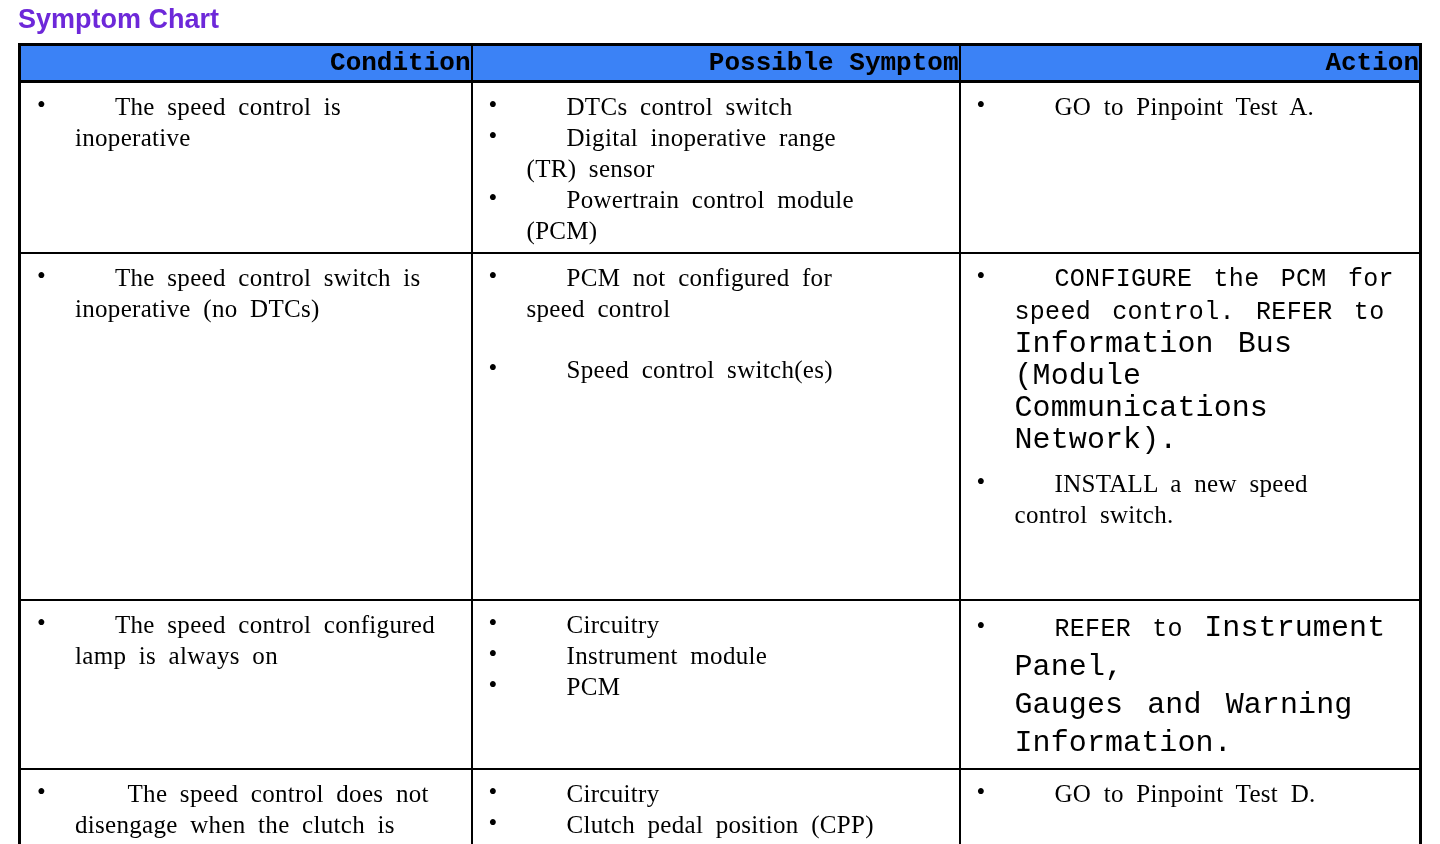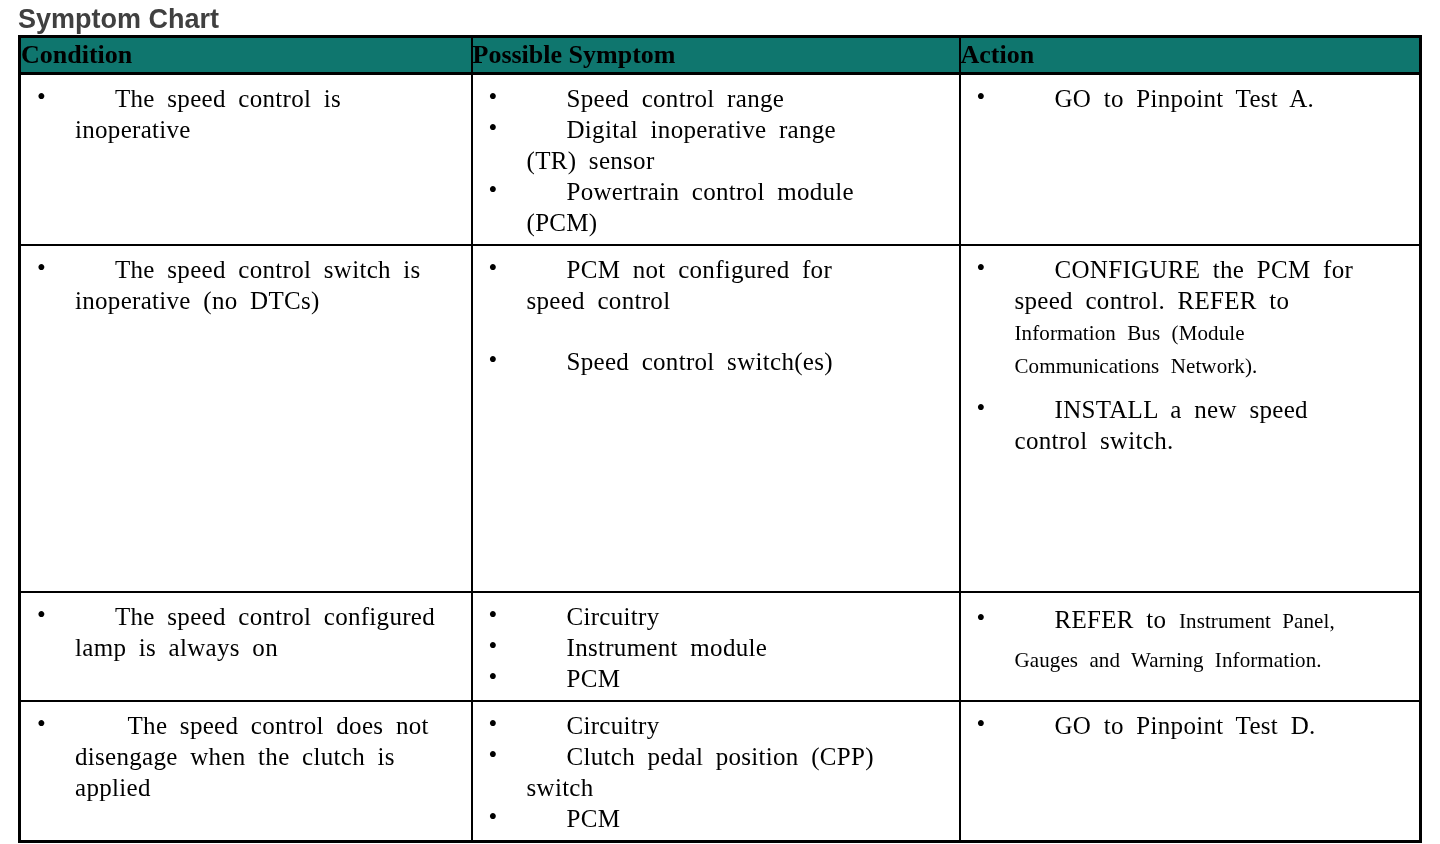--- a/index.html
+++ b/index.html
@@ -10,44 +10,44 @@
     font-family: "Liberation Serif", "DejaVu Serif", serif;
     color: #000000;
   }
   .page { padding: 4px 0 0 18px; }
 
   .title {
     font-family: "Liberation Sans", "DejaVu Sans", sans-serif;
     font-weight: bold;
     font-size: 27px;
     line-height: 30px;
-    margin-bottom: 1px;
-    color: #404040;
+    margin-bottom: 9px;
+    color: #6d28d9;
   }
 
   table.symptom {
     border-collapse: collapse;
     table-layout: fixed;
     width: 1401px;
     border: 3px solid #000;
   }
   col.c1 { width: 452px; }
   col.c2 { width: 488px; }
   col.c3 { width: 461px; }
 
   th {
-    font-family: Liberation Serif, serif;
+    font-family: Liberation Mono, monospace;
     font-weight: bold;
     font-size: 26px;
-    text-align: left;
+    text-align: right;
     vertical-align: middle;
     height: 37px;
     border: 2px solid #000;
     border-bottom: 3px solid #000;
-    background: #0f766e;
+    background: #3b82f6;
   }
 
   td {
     border: 2px solid #000;
     vertical-align: top;
     padding: 8px 6px 6px 0;
     font-size: 25px;
     line-height: 31px;
     letter-spacing: 0.3px;
     word-spacing: 6px;
@@ -62,23 +62,23 @@
     position: relative;
     padding-left: 54px;
   }
   .blt {
     position: absolute;
     left: 16px;
     top: -2px;
     font-size: 25px;
   }
   .txt { white-space: pre-wrap; margin-left: 40px; }
-  .txt span { white-space: pre-wrap; }
-
-  .ref { font-size: 21px; letter-spacing: 0.1px; }
+  .txt span { white-space: pre-wrap; font-family: Liberation Mono, monospace; }
+
+  .ref { font-size: 30px; letter-spacing: 0.1px; }
 
   
   tr.r1 td.sources .li + .li { margin-top: 30px; }
   tr.r1 td.action  .li + .li { margin-top: 12px; }
   tr.r2 td.action  .li { line-height: 37px; }
 </style>
 </head>
 <body>
 
 <div class="page">
@@ -103,21 +103,21 @@
         <td class="condition">
           <div class="li">
             <span class="blt">•</span>
             <span class="txt">The speed control is
 inoperative</span>
           </div>
         </td>
         <td class="sources">
           <div class="li">
             <span class="blt">•</span>
-            <span class="txt">Speed control range</span>
+            <span class="txt">DTCs control switch</span>
           </div>
           <div class="li">
             <span class="blt">•</span>
             <span class="txt">Digital inoperative range
 (TR) sensor</span>
           </div>
           <div class="li">
             <span class="blt">•</span>
             <span class="txt">Powertrain control module
 (PCM)</span>

